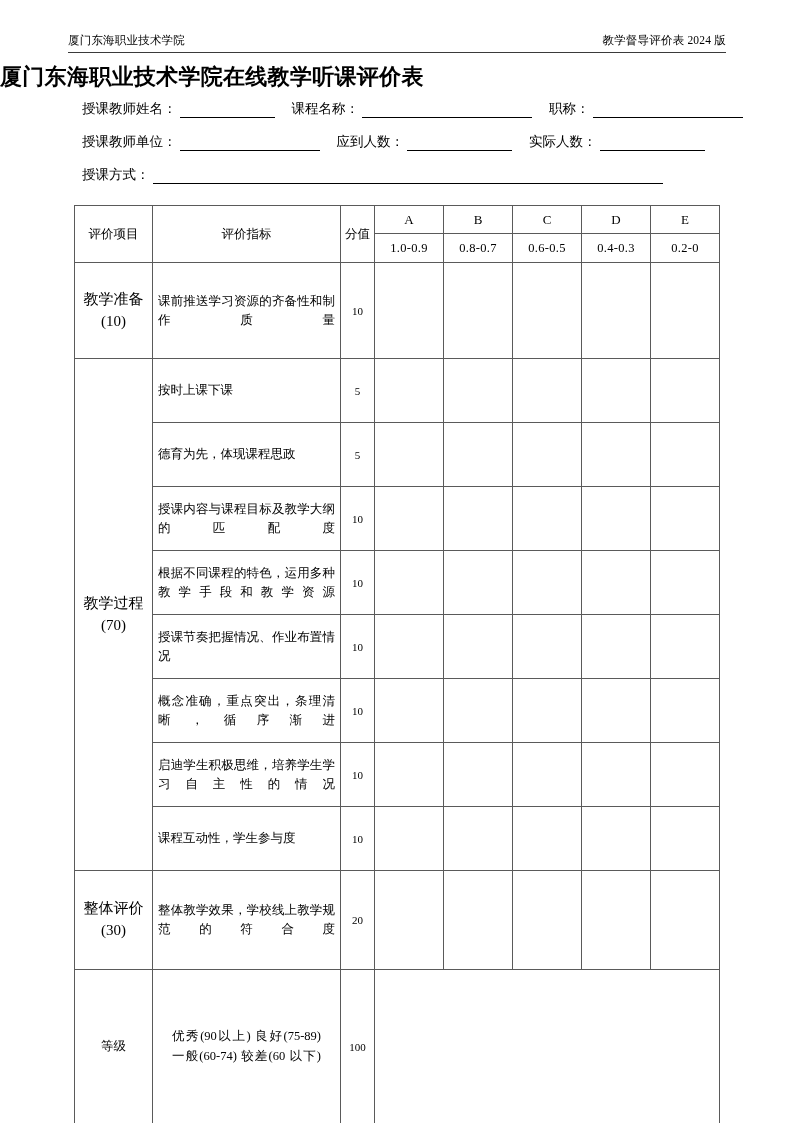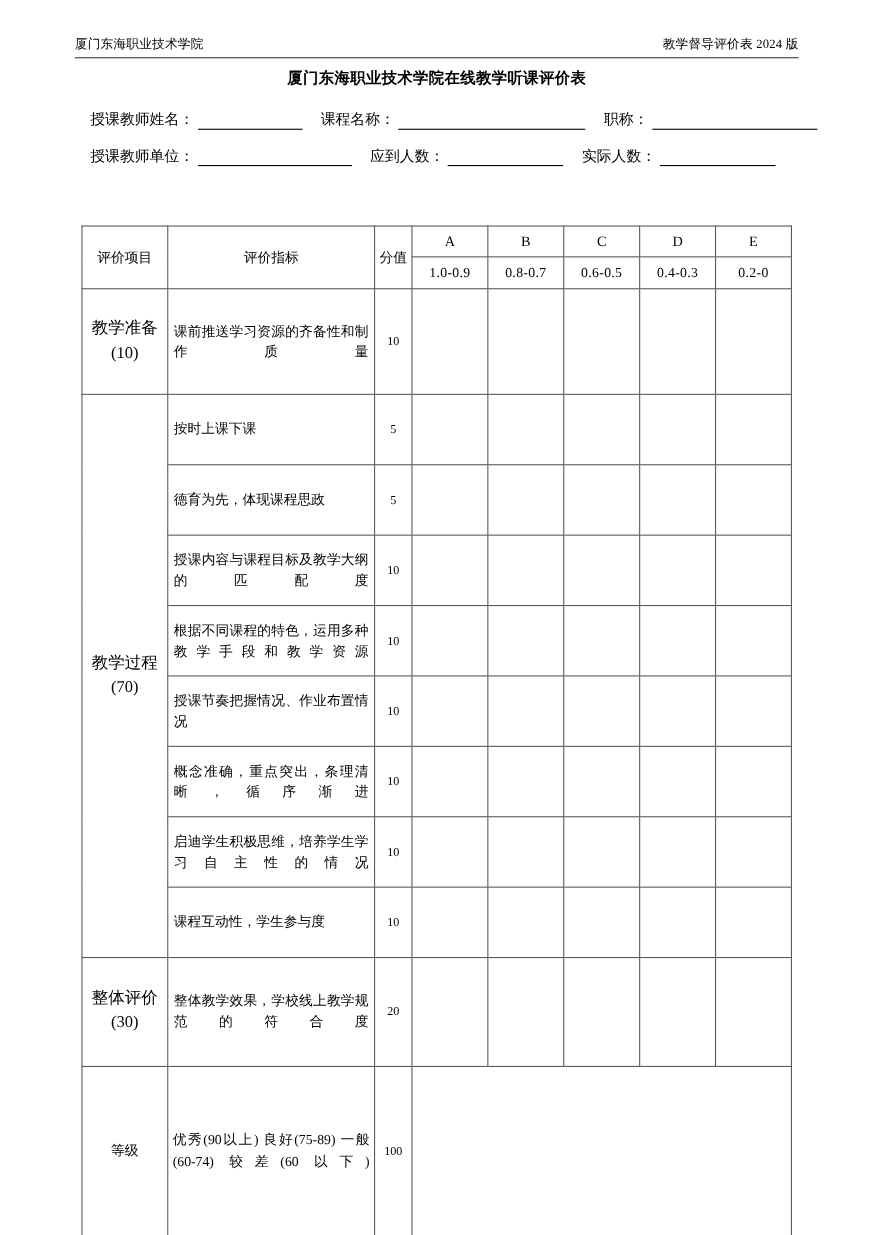--- a/index.html
+++ b/index.html
@@ -47,22 +47,22 @@
     height: 1px;
     background: #3a3a3a;
   }
 
   
   .doc-title {
     position: absolute;
     left: 0;
     top: 62px;
     width: 794px;
-    text-align: center;
-    font-size: 14px;
+    text-align: left;
+    font-size: 22px;
     font-weight: bold;
     letter-spacing: 0.3px;
     font-family: Liberation Serif, serif;
   }
 
   
   .fields {
     position: absolute;
     left: 82px;
     top: 100px;
@@ -167,21 +167,21 @@
 
   td.level-name {
     text-align: center;
     font-size: 12.5px;
   }
   td.level-desc {
     text-align: justify;
     text-align-last: justify;
     line-height: 1.55;
     font-size: 12.5px;
-    padding: 4px 4px;
+    padding: 4px 19px;
     vertical-align: middle;
   }
 </style>
 </head>
 <body>
 
 <div class="page">
 
   <div class="doc-header">
     <span class="hdr-left">厦门东海职业技术学院</span>
@@ -207,20 +207,24 @@
       <span class="field-label">授课教师单位：</span>
       <span class="field-blank b-dept"></span>
       <span class="field-gap"></span>
       <span class="field-label">应到人数：</span>
       <span class="field-blank b-exp"></span>
       <span class="field-gap"></span>
       <span class="field-label">实际人数：</span>
       <span class="field-blank b-act"></span>
     </div>
 
+    <div class="field-row">
+      <span class="field-label">授课方式：</span>
+      <span class="field-blank b-mode"></span>
+    </div>
   </div>
 
   <table class="eval-table">
     <colgroup>
       <col class="col-item">
       <col class="col-index">
       <col class="col-score">
       <col class="col-grade">
       <col class="col-grade">
       <col class="col-grade">

